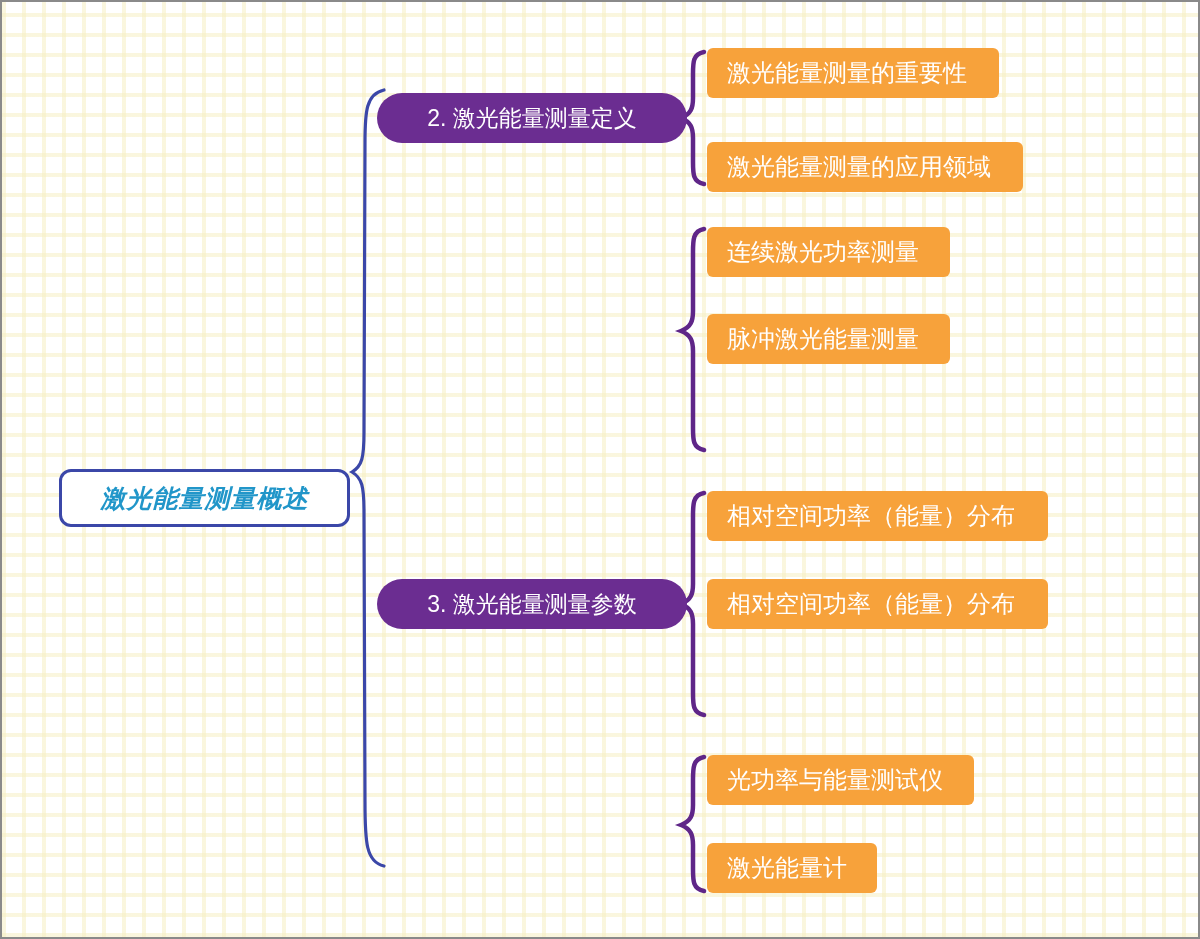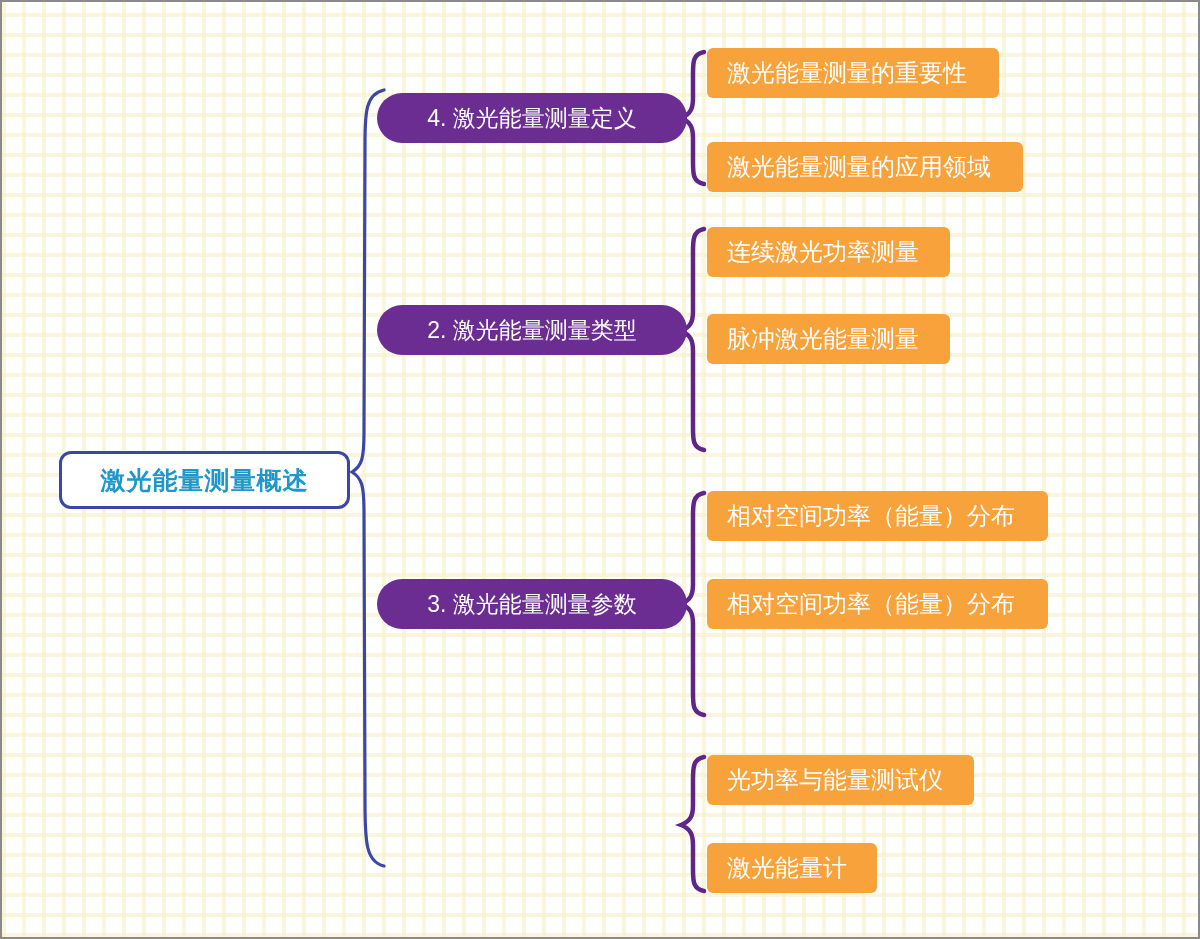--- a/index.html
+++ b/index.html
@@ -34,29 +34,30 @@
     stroke-linecap: round;
   }
   .branch-brace {
     fill: none;
     stroke: var(--branch-connector, #5f2688);
     stroke-width: 4.5;
     stroke-linecap: round;
   }
   .root-node {
     position: absolute;
-    left: 57px; top: 449px;
+    left: 57px; top: 467px;
     width: 291px; height: 58px;
     box-sizing: border-box;
     background: #ffffff;
     border: 3px solid var(--root-border, #3b47a8);
     border-radius: 12px;
     display: flex;
     align-items: center;
     justify-content: center;
+    font-style: italic;
   }
   .root-node span {
     color: var(--root-text, #2196c9);
     font-size: 25px;
     font-weight: bold;
     letter-spacing: 1px;
     white-space: nowrap;
   }
   .branch {
     position: absolute;
@@ -126,22 +127,21 @@
          C 691 813, 689 819, 679 823
          C 689 827, 691 833, 691 843
          L 691 867
          C 691 879, 691 887, 702 889"></path>
   </svg>
 
   <div class="root-node">
     <span>激光能量测量概述</span>
   </div>
 
-  <div class="branch" style="top:91px">4. 激光能量测量定义</div>
-  <div class="branch" style="top:303px">2. 激光能量测量类型</div>
+  <div class="branch" style="top:91px">2. 激光能量测量定义</div>
   <div class="branch" style="top:577px">3. 激光能量测量参数</div>
 
   <div class="leaf" style="top:46px;width:292px">激光能量测量的重要性</div>
   <div class="leaf" style="top:140px;width:316px">激光能量测量的应用领域</div>
 
   <div class="leaf" style="top:225px;width:243px">连续激光功率测量</div>
   <div class="leaf" style="top:312px;width:243px">脉冲激光能量测量</div>
 
   <div class="leaf" style="top:489px;width:341px">相对空间功率（能量）分布</div>
   <div class="leaf" style="top:577px;width:341px">相对空间功率（能量）分布</div>

